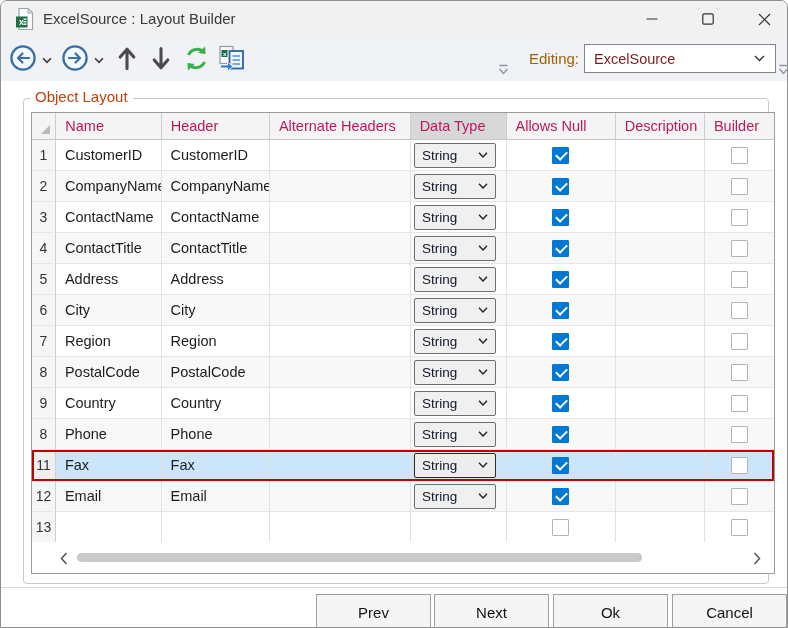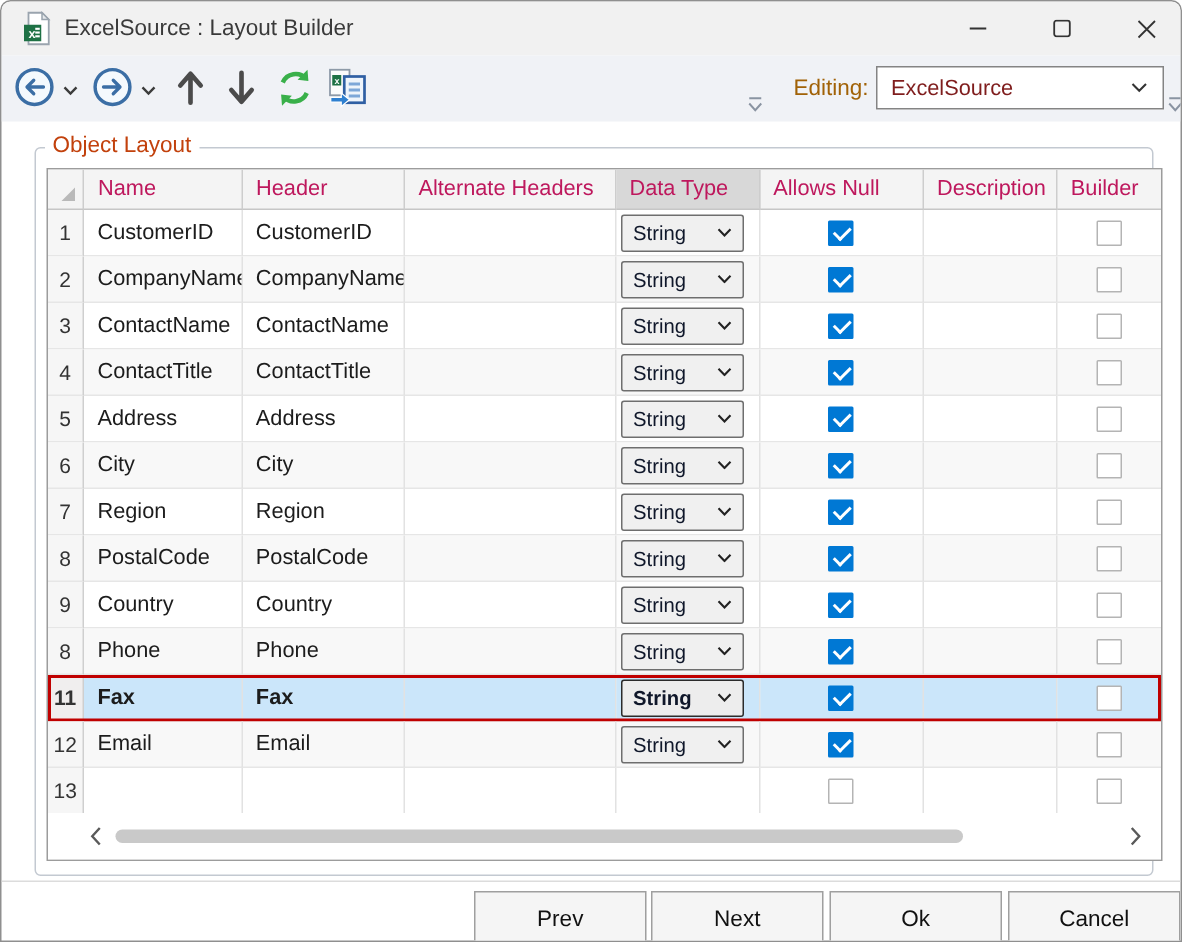--- a/index.html
+++ b/index.html
@@ -42,21 +42,21 @@
 
   .row { display: flex; height: 31px; position: relative; background: #fff; }
   .row.alt-row { background: #f8f8f8; }
   .cell { display: flex; align-items: center; padding-left: 9px; font-size: 14.5px; color: #1c1c1c;
           border-right: 1px solid #e2e2e2; border-bottom: 1px solid #e6e6e6; overflow: hidden; white-space: nowrap; }
   .cell.c-num { justify-content: center; padding-left: 0; background: #f6f6f6; color: #333;
                 border-right: 1px solid #cfcfcf; font-size: 14px; }
   .cell.c-type { padding-left: 0; }
   .cell.c-null, .cell.c-var { justify-content: center; padding-left: 0; }
   .cell.c-var { border-right: 0; }
-  .row.hl .cell { background: #cbe6fa; font-weight: bold; }
+  .row.hl .cell { background: #cbe6fa; }
   .row.hl .cell.c-num { background: #f0eeee; }
   .row.hl::after { content: ""; position: absolute; inset: 0; border: 2px solid #c00000; pointer-events: none; }
 
   .dd { display: flex; align-items: center; justify-content: space-between; width: 82px; height: 25px;
         margin-left: 3px; background: #f0f0f0; border: 1px solid #6e6e6e; border-radius: 2px; padding: 0 7px; }
   .dd span { font-size: 13.5px; color: #0f172a; }
   .row.hl .dd { border-color: #2b2b2b; background: #ededed; }
 
   .cb { width: 17px; height: 17px; background: #fff; border: 1px solid #b4b4b4; border-radius: 1px; position: relative; }
   .cb.checked { background: #0078d4; border-color: #0078d4; }

